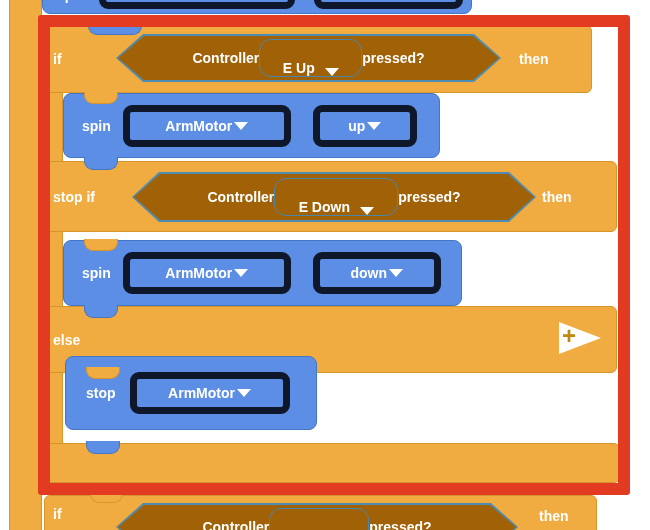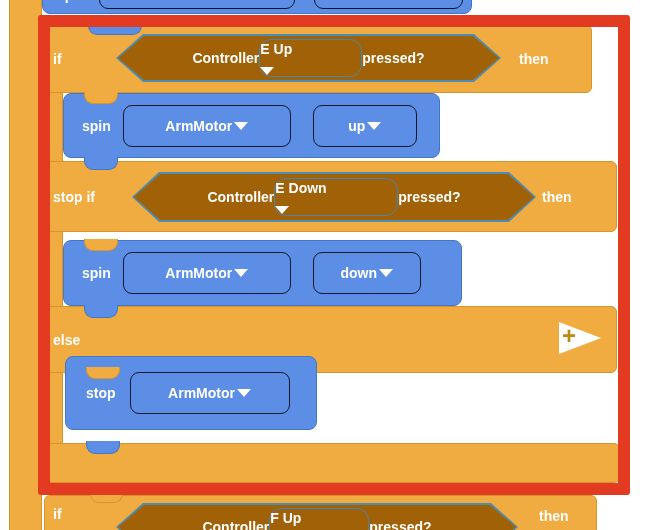--- a/index.html
+++ b/index.html
@@ -12,23 +12,23 @@
   
   .orange { background:#F0AC40; border:1px solid #D6952B; }
   .blue   { background:#5B8EE4; border:1px solid #4377C4; }
 
   
   .row { position:absolute; border-radius:6px; }
   .blue-block { position:absolute; border-radius:8px; display:flex; align-items:center; z-index:3; }
 
   
   .dd { display:flex; align-items:center; justify-content:center; gap:2px;
-        border-radius:9px; border:1px solid #0f172a; height:42px; }
+        border-radius:9px; border:7px solid #0f172a; height:42px; }
   .dd-hex { border-radius:12px; border:1px solid #4786AF; height:38px;
-            display:flex; align-items:flex-start; justify-content:center; gap:10px;flex-direction:column; }
+            display:flex; align-items:flex-end; justify-content:center; gap:10px; }
   .caret { width:0; height:0; border-left:7px solid transparent;
            border-right:7px solid transparent; border-top:8px solid #fff; }
 
   
   .hex { position:absolute; background:#4D8CB3;
          clip-path: polygon(27px 0, calc(100% - 27px) 0, 100% 50%,
                             calc(100% - 27px) 100%, 27px 100%, 0 50%); }
   .hex-in { position:absolute; inset:2px; background:#a16207;
             clip-path: polygon(26px 0, calc(100% - 26px) 0, 100% 50%,
                                calc(100% - 26px) 100%, 26px 100%, 0 50%);
@@ -109,21 +109,21 @@
   <span class="lbl kw" style="left:497px;">then</span>
 </div>
 
 <div class="tab-orange" style="left:84px; top:239px; width:34px; height:12px;"></div>
 <div class="blue-block blue" style="left:63px; top:240px; width:399px; height:66px; padding-left:18px;">
   <span class="lbl">spin</span>
   <div class="dd" style="width:168px; margin-left:12px;">
     <span class="lbl">ArmMotor</span>
     <span class="caret"></span>
   </div>
-  <div class="dd" style="width:108px; margin-left:22px;">
+  <div class="dd" style="width:128px; margin-left:22px;">
     <span class="lbl">down</span>
     <span class="caret"></span>
   </div>
 </div>
 <div class="tab-blue" style="left:84px; top:305px; width:34px; height:13px;"></div>
 
 <div class="row orange" style="left:44px; top:306px; width:573px; height:67px; z-index:2;">
   <span class="lbl kw" style="left:8px;">else</span>
   <div class="arrow" style="left:514px; top:15px;">
     <span>+</span>

